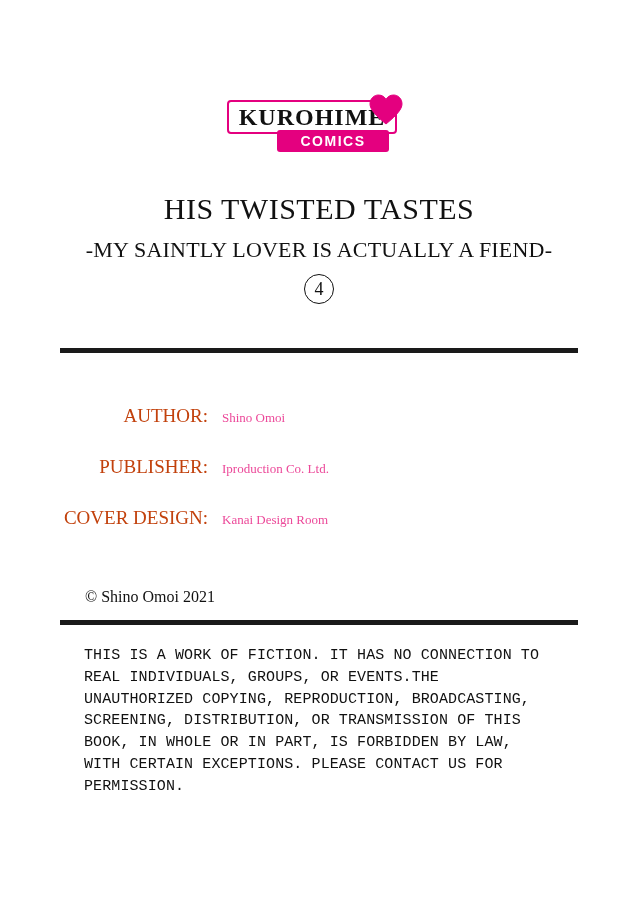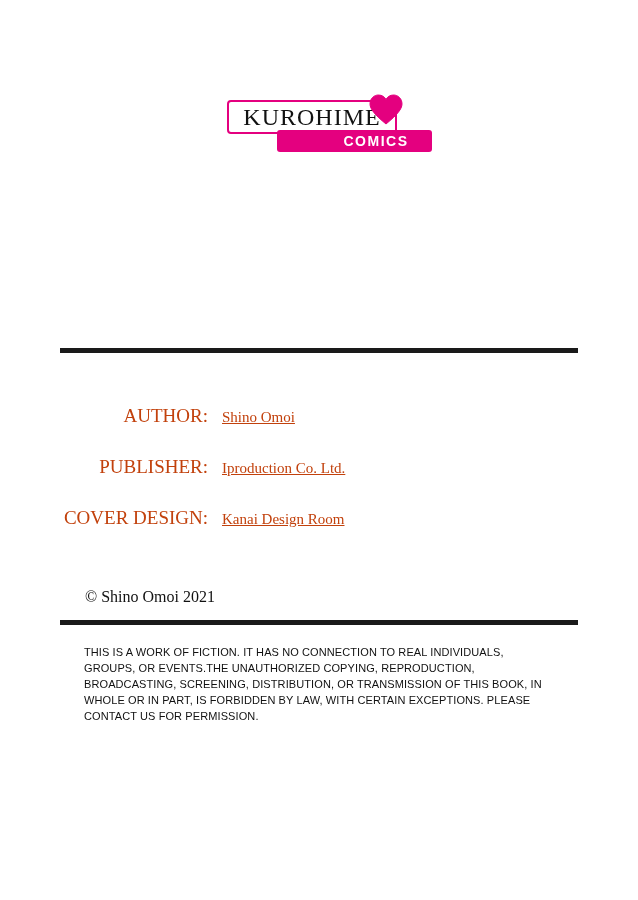--- a/index.html
+++ b/index.html
@@ -51,21 +51,21 @@
   .logo-main {
     position: absolute;
     left: 8px;
     top: 4px;
     width: 170px;
     height: 34px;
     display: flex;
     align-items: center;
     justify-content: center;
     font-family: "Liberation Serif", serif;
-    font-weight: normal;
+    font-weight: bold;
     font-size: 24px;
     letter-spacing: 1px;
     color: #111111;
     box-sizing: border-box;
   }
   .logo-sub {
     position: absolute;
     left: 58px;
     top: 34px;
     width: 112px;
@@ -73,21 +73,20 @@
     background: #e4007f;
     border-radius: 3px;
     color: #ffffff;
     display: flex;
     align-items: center;
     justify-content: center;
     font-family: "Liberation Sans", sans-serif;
     font-weight: bold;
     font-size: 14px;
     letter-spacing: 1.5px;
-    padding-left: 43px;
   }
   .logo-heart {
     position: absolute;
     left: 150px;
     top: -2px;
     width: 34px;
     height: 32px;
   }
   .logo-heart svg { display: block; }
 
@@ -166,43 +165,42 @@
     width: 222px;
     text-align: right;
     padding-right: 14px;
     box-sizing: border-box;
     font-family: "Liberation Serif", serif;
     font-size: 19px;
     color: #c2410c;
   }
   .credit-value {
     font-family: "Liberation Serif", serif;
-    font-size: 15px;
-    color: #c2410c;
-    text-decoration: underline;
+    font-size: 13px;
+    color: #ec4899;
   }
 
   
   .copyright {
     position: absolute;
     top: 588px;
     left: 85px;
     font-family: "Liberation Serif", serif;
     font-size: 16px;
     color: #111111;
   }
 
   
   .disclaimer {
     position: absolute;
     top: 645px;
     left: 84px;
     width: 470px;
-    font-family: Liberation Sans, sans-serif;
-    font-size: 11px;
+    font-family: Liberation Mono, monospace;
+    font-size: 15px;
     line-height: 1.45;
     color: #111111;
     letter-spacing: 0.1px;
   }
 </style>
 </head>
 <body>
 
 <div class="page">
 
@@ -212,20 +210,27 @@
       <div class="logo-main">KUROHIME</div>
       <div class="logo-heart">
         <svg viewBox="0 0 34 32" width="34" height="32" aria-hidden="true">
           <path d="M17 30 C6 21 1 15 1 10 C1 4.5 5 1 9.5 1 C13 1 15.8 3 17 5.5 C18.2 3 21 1 24.5 1 C29 1 33 4.5 33 10 C33 15 28 21 17 30 Z" fill="#e4007f" stroke="#e4007f" stroke-width="1"></path>
         </svg>
       </div>
       <div class="logo-sub">COMICS</div>
     </div>
   </div>
 
+  <div class="title-block">
+    <div class="title-main">HIS TWISTED TASTES</div>
+    <div class="title-sub">-MY SAINTLY LOVER IS ACTUALLY A FIEND-</div>
+    <div class="volume-wrap">
+      <div class="volume-circle">4</div>
+    </div>
+  </div>
 
   <div class="rule-top"></div>
 
   <div class="credits">
     <div class="credit-row">
       <div class="credit-label">AUTHOR:</div>
       <div class="credit-value">Shino Omoi</div>
     </div>
     <div class="credit-row">
       <div class="credit-label">PUBLISHER:</div>

